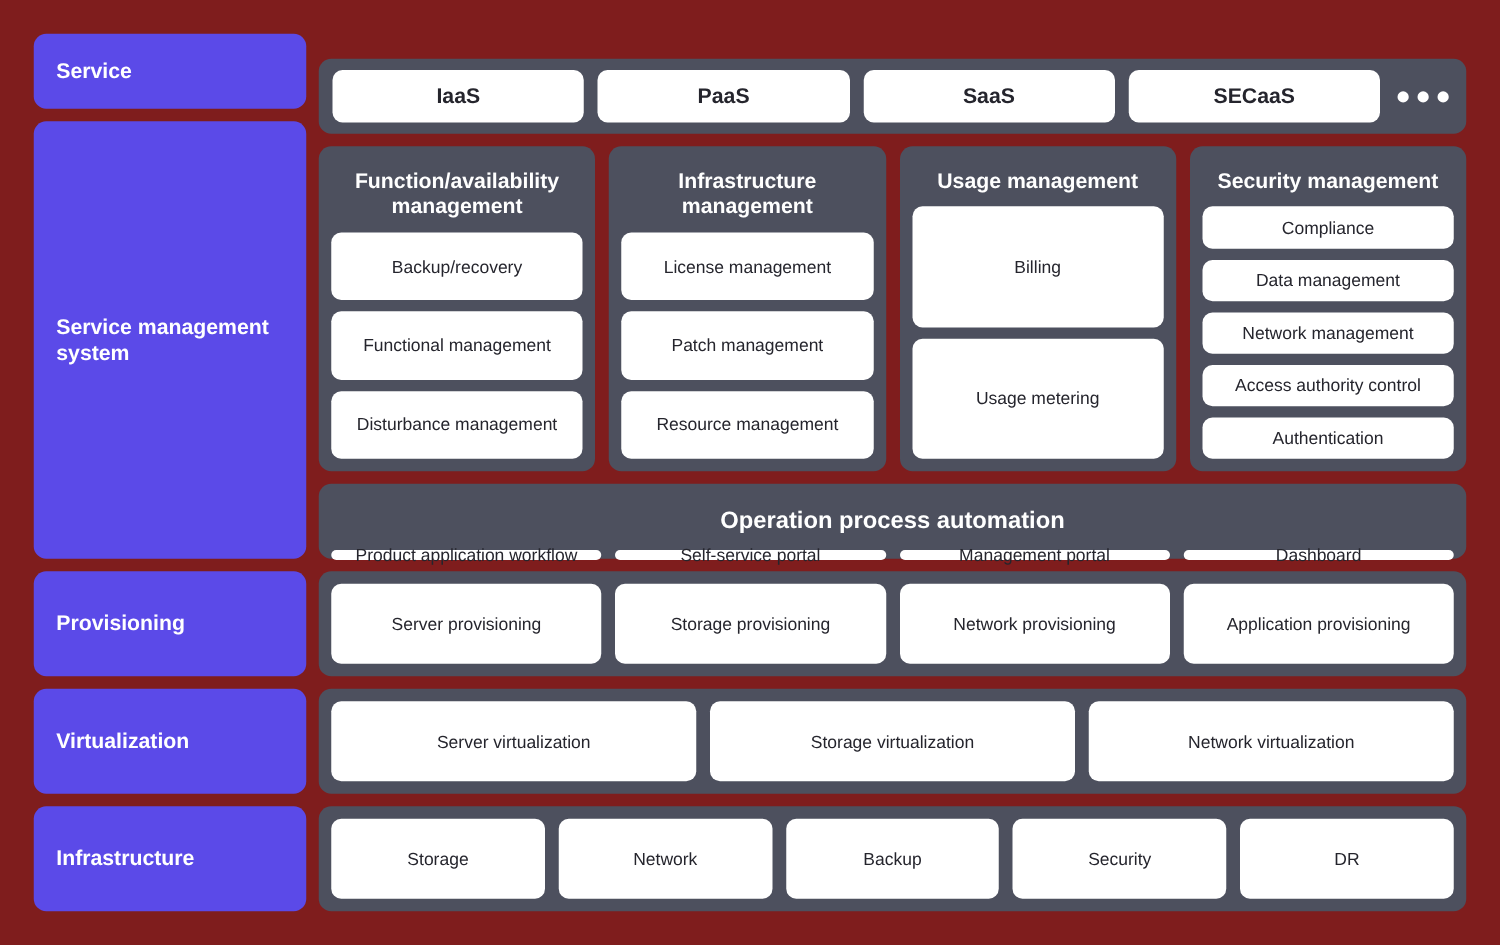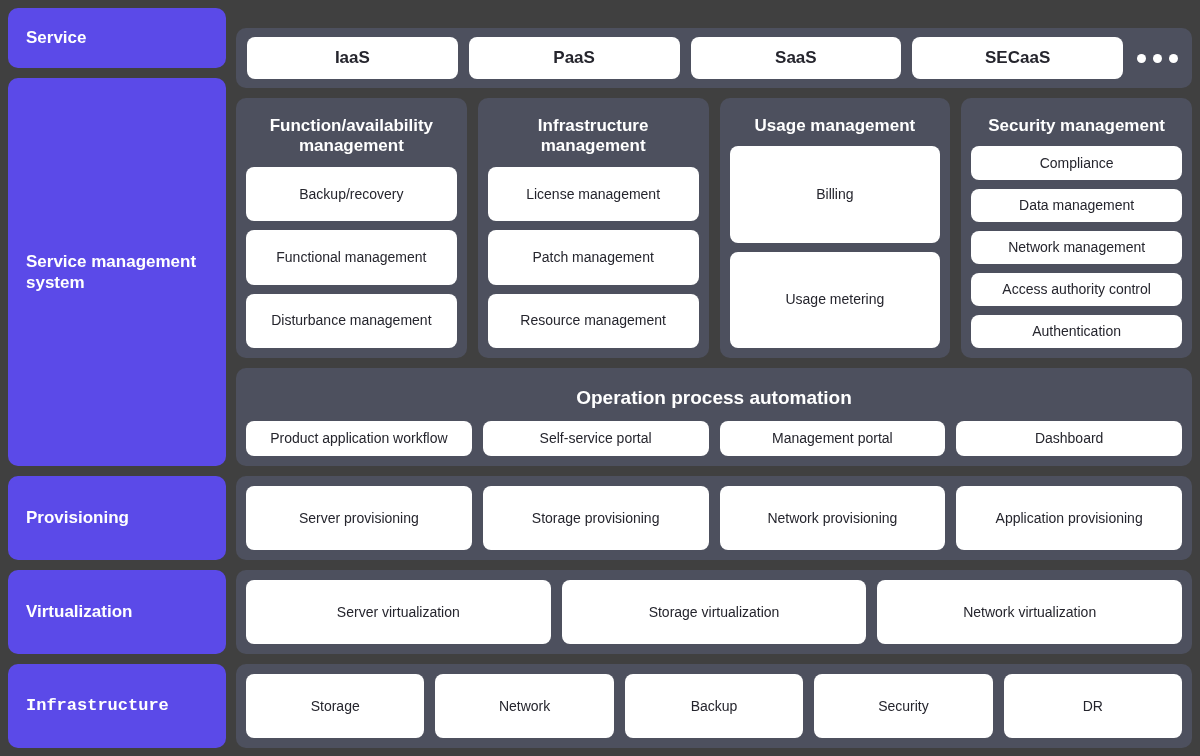--- a/index.html
+++ b/index.html
@@ -8,22 +8,22 @@
     width: 1200px;
     height: 756px;
     background: #e7e7f1;
     font-family: "Liberation Sans", sans-serif;
     overflow: hidden;
   }
 
   .page {
     width: 1200px;
     height: 756px;
-    background: #404040;
-    padding: 8px;
+    background: #7f1d1d;
+    padding: 27px;
     display: flex;
     gap: 10px;
   }
 
   
   .rail {
     width: 218px;
     flex: 0 0 218px;
     display: flex;
     flex-direction: column;
@@ -37,21 +37,21 @@
     font-size: 17px;
     line-height: 1.26;
     display: flex;
     align-items: center;
     padding: 0 18px;
   }
   .rail-cell.r-service       { flex: 0 0 60px; }
   .rail-cell.r-sms           { flex: 1 1 auto; }
   .rail-cell.r-provisioning  { flex: 0 0 84px; }
   .rail-cell.r-virtualization{ flex: 0 0 84px; align-items: center; }
-  .rail-cell.r-infrastructure{ flex: 0 0 84px; font-family: Liberation Mono, monospace; }
+  .rail-cell.r-infrastructure{ flex: 0 0 84px; }
 
   
   .stack {
     flex: 1 1 auto;
     display: flex;
     flex-direction: column;
     gap: 10px;
     min-width: 0;
   }
 

